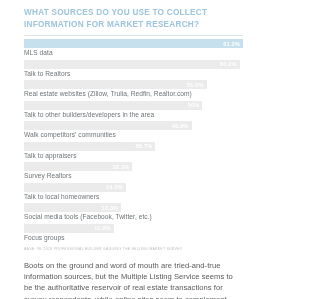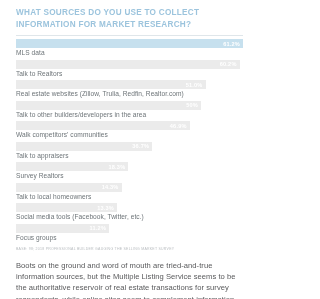--- a/index.html
+++ b/index.html
@@ -10,21 +10,21 @@
     width: 250px;
     height: 299px;
     background: #ffffff;
     font-family: "Liberation Sans", sans-serif;
     overflow: hidden;
   }
   .page {
     width: 250px;
     height: 209px;
     box-sizing: border-box;
-    padding: 6px 7px 0 16px;
+    padding: 6px 7px 0 24px;
     position: relative;
   }
   .chart-title {
     font-size: 8.2px;
     font-weight: bold;
     line-height: 11.5px;
     letter-spacing: 0.25px;
     color: #9cc4dd;
     text-transform: uppercase;
     margin: 1px 0 5px 0;

